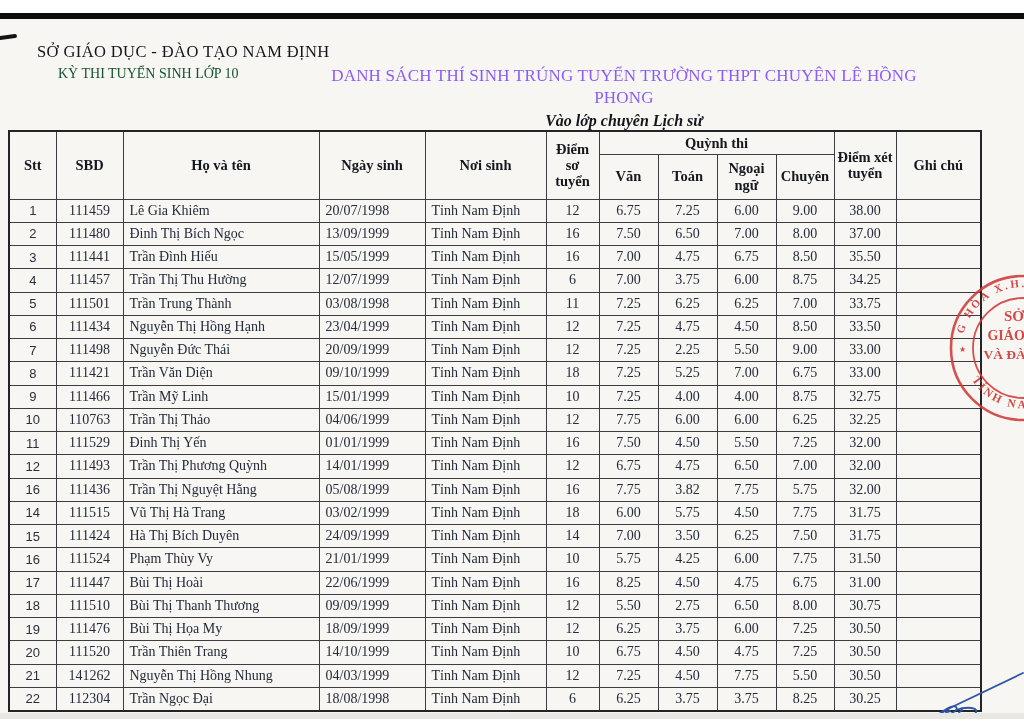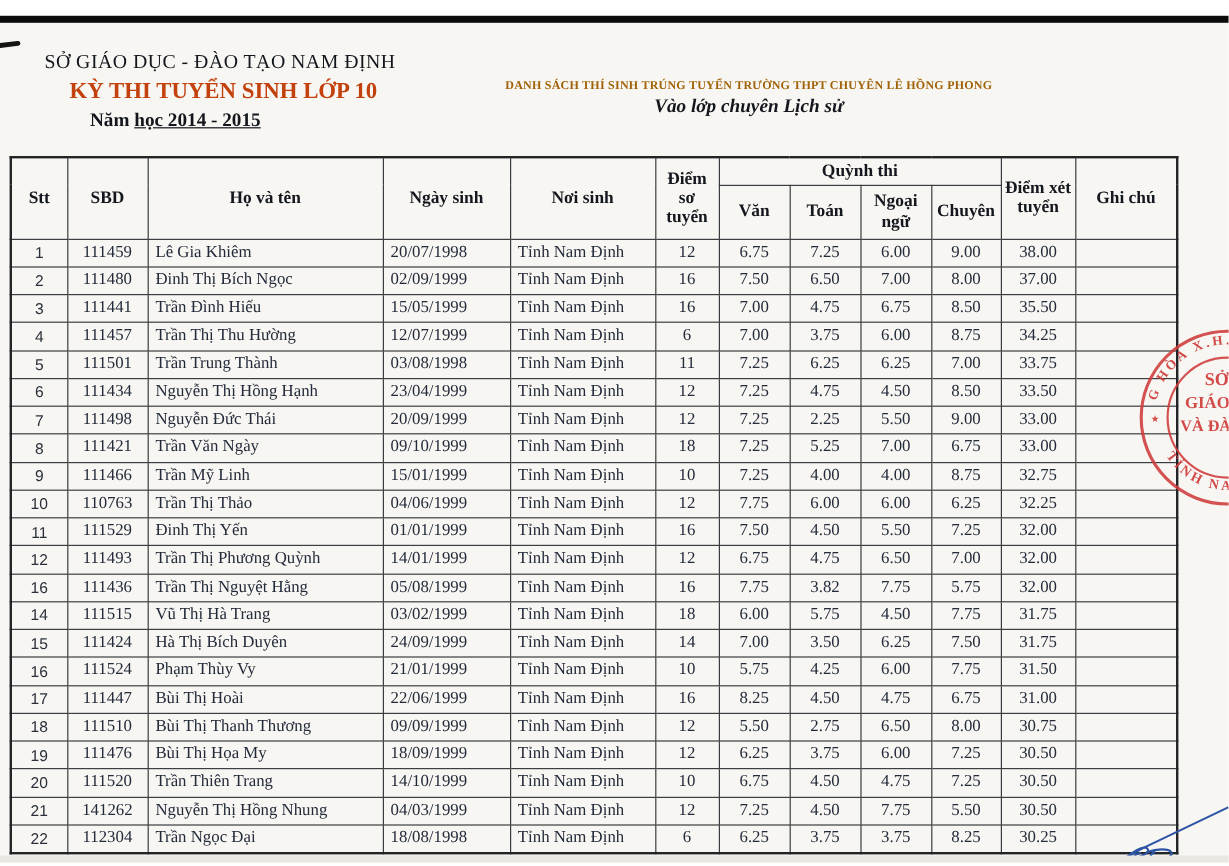--- a/index.html
+++ b/index.html
@@ -22,27 +22,27 @@
   }
   .bottom-edge{
     position:absolute;left:0;bottom:0;width:1024px;height:6px;
     background:#e9e7e2;
   }
   
   .org-block{
     position:absolute;left:37px;top:28px;line-height:1.38;white-space:nowrap;
   }
   .org-line{font-size:16.5px;letter-spacing:.4px;color:#14161d;}
-  .exam-line{font-size:19px;font-weight:bold;padding-left:21px;color:#c2410c;}
+  .exam-line{font-size:14px;font-weight:normal;padding-left:21px;color:#14532d;}
   .year-line{font-size:16px;font-weight:bold;padding-left:38px;color:#14161d;}
   .year-line .u{text-decoration:underline;}
   .title-block{
     position:absolute;left:318px;top:52px;width:612px;text-align:center;line-height:1.32;
   }
-  .title-line{font-size:10px;font-weight:bold;letter-spacing:.2px;color:#a16207;}
+  .title-line{font-size:17px;font-weight:normal;letter-spacing:.2px;color:#8b5cf6;}
   .subtitle-line{font-size:16px;font-weight:bold;color:#14161d;font-style:italic;}
   
   table.results{
     position:absolute;left:8px;top:117px;
     width:972px;
     border-collapse:collapse;table-layout:fixed;
     background:transparent;
   }
   table.results th,table.results td{
     border:1px solid #3b3d40;
@@ -73,21 +73,20 @@
 <body>
 
 <div class="page">
 
   <div class="top-bar"></div>
   <div class="left-tick"></div>
 
   <div class="org-block">
     <div class="org-line">SỞ GIÁO DỤC - ĐÀO TẠO NAM ĐỊNH</div>
     <div class="exam-line">KỲ THI TUYỂN SINH LỚP 10</div>
-    <div class="year-line"><span>Năm </span><span class="u">học 2014 - 2015</span></div>
   </div>
 
   <div class="title-block">
     <div class="title-line">DANH SÁCH THÍ SINH TRÚNG TUYỂN TRƯỜNG THPT CHUYÊN LÊ HỒNG PHONG</div>
     <div class="subtitle-line">Vào lớp chuyên Lịch sử</div>
   </div>
 
   <table class="results">
     <colgroup>
       <col style="width:47px">
@@ -134,21 +133,21 @@
           <td>7.25</td>
           <td>6.00</td>
           <td>9.00</td>
           <td>38.00</td>
           <td></td>
         </tr>
         <tr>
           <td>2</td>
           <td>111480</td>
           <td>Đinh Thị Bích Ngọc</td>
-          <td>02/09/1999</td>
+          <td>13/09/1999</td>
           <td>Tỉnh Nam Định</td>
           <td>16</td>
           <td>7.50</td>
           <td>6.50</td>
           <td>7.00</td>
           <td>8.00</td>
           <td>37.00</td>
           <td></td>
         </tr>
         <tr>
@@ -217,21 +216,21 @@
           <td>7.25</td>
           <td>2.25</td>
           <td>5.50</td>
           <td>9.00</td>
           <td>33.00</td>
           <td></td>
         </tr>
         <tr>
           <td>8</td>
           <td>111421</td>
-          <td>Trần Văn Ngày</td>
+          <td>Trần Văn Diện</td>
           <td>09/10/1999</td>
           <td>Tỉnh Nam Định</td>
           <td>18</td>
           <td>7.25</td>
           <td>5.25</td>
           <td>7.00</td>
           <td>6.75</td>
           <td>33.00</td>
           <td></td>
         </tr>

